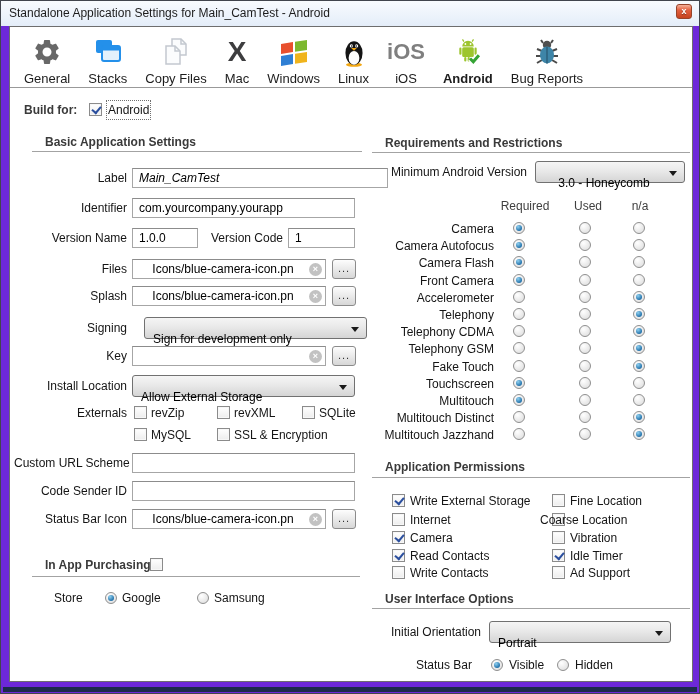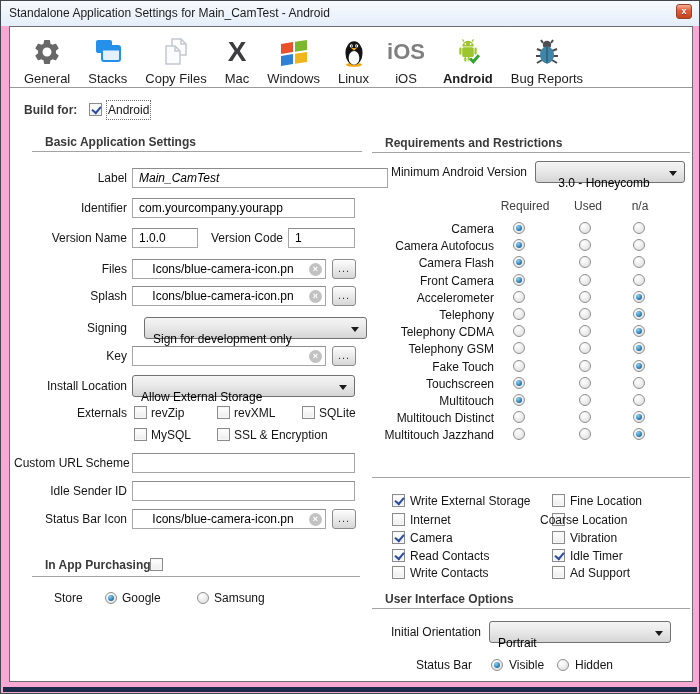--- a/index.html
+++ b/index.html
@@ -1,17 +1,17 @@
 <!DOCTYPE html>
 <html><head>
 <meta charset="utf-8">
 <style>
   * { box-sizing: border-box; margin: 0; padding: 0; }
   body { font-family: "Liberation Sans", sans-serif; background:#fff; }
-  .window { position:relative; width:700px; height:694px; background:#f9a8d4; border:1px solid #41454d; overflow:hidden; }
+  .window { position:relative; width:700px; height:694px; background:#6d28d9; border:1px solid #41454d; overflow:hidden; }
   .titlebar { position:absolute; left:0; top:0; width:100%; height:25px;
     background:linear-gradient(#f8fbfe,#e4edf9); }
   .title-text { position:absolute; left:8px; top:5px; font-size:12px; color:#1c1c1c; }
   .close-btn { position:absolute; right:7px; top:3px; width:16px; height:15px; border:1px solid #97432a; border-radius:3px;
     background:linear-gradient(#f6b29a,#e2603f 40%,#c6431f); color:#fff; font-size:9px; font-weight:bold;
     text-align:center; line-height:13px; text-shadow:0 1px 1px rgba(0,0,0,.4); cursor:pointer; }
   .client { position:absolute; left:8px; top:25px; width:684px; height:656px; background:#fff; border:1px solid #6e6e6e; }
   .bottom-band { position:absolute; left:2px; right:2px; bottom:1px; height:5px; background:#1d2b4b; }
 
   
@@ -231,21 +231,21 @@
     <span class="cb" style="left:292px; top:379px;"></span>
     <span class="opt-label" style="left:309px; top:378px;">SQLite</span>
     <span class="cb" style="left:124px; top:401px;"></span>
     <span class="opt-label" style="left:141px; top:400px;">MySQL</span>
     <span class="cb" style="left:207px; top:401px;"></span>
     <span class="opt-label" style="left:224px; top:400px;">SSL &amp; Encryption</span>
 
     <span class="lbl fl" style="left:4px; top:426px; width:113px;">Custom URL Scheme</span>
     <input class="txt" style="left: 122px; top: 426px; width: 223px;" value="">
 
-    <span class="lbl fl" style="left:4px; top:454px; width:113px;">Idle Sender ID</span>
+    <span class="lbl fl" style="left:4px; top:454px; width:113px;">Code Sender ID</span>
     <input class="txt" style="left: 122px; top: 454px; width: 223px;" value="">
 
     <span class="lbl fl" style="left:4px; top:482px; width:113px;">Status Bar Icon</span>
     <input class="txt center" style="left: 122px; top: 482px; width: 194px;" value="Icons/blue-camera-icon.pn">
     <span class="clear" style="left:299px; top:486px;"></span>
     <span class="browse" style="left:322px; top:482px;">...</span>
 
     <span class="sec" style="left:22px; top:531px;">In App Purchasing</span>
     <span class="cb" style="left:140px; top:531px;"></span>
     <div class="sec-line" style="left:22px; top:549px; width:328px;"></div>
@@ -341,20 +341,21 @@
       <span class="rd" style="left:569px; top:1px;"></span>
       <span class="rd on" style="left:623px; top:1px;"></span>
     </div>
     <div class="req-row" style="top:400px;">
       <span class="req-label">Multitouch Jazzhand</span>
       <span class="rd" style="left:503px; top:1px;"></span>
       <span class="rd" style="left:569px; top:1px;"></span>
       <span class="rd on" style="left:623px; top:1px;"></span>
     </div>
 
+    <span class="sec" style="left:362px; top:433px;">Application Permissions</span>
     <div class="sec-line" style="left:362px; top:450px; width:318px;"></div>
 
     <span class="cb checked" style="left:382px; top:467px;"></span>
     <span class="opt-label" style="left:400px; top:466px;">Write External Storage</span>
     <span class="cb" style="left:382px; top:486px;"></span>
     <span class="opt-label" style="left:400px; top:485px;">Internet</span>
     <span class="cb checked" style="left:382px; top:504px;"></span>
     <span class="opt-label" style="left:400px; top:503px;">Camera</span>
     <span class="cb checked" style="left:382px; top:522px;"></span>
     <span class="opt-label" style="left:400px; top:521px;">Read Contacts</span>

